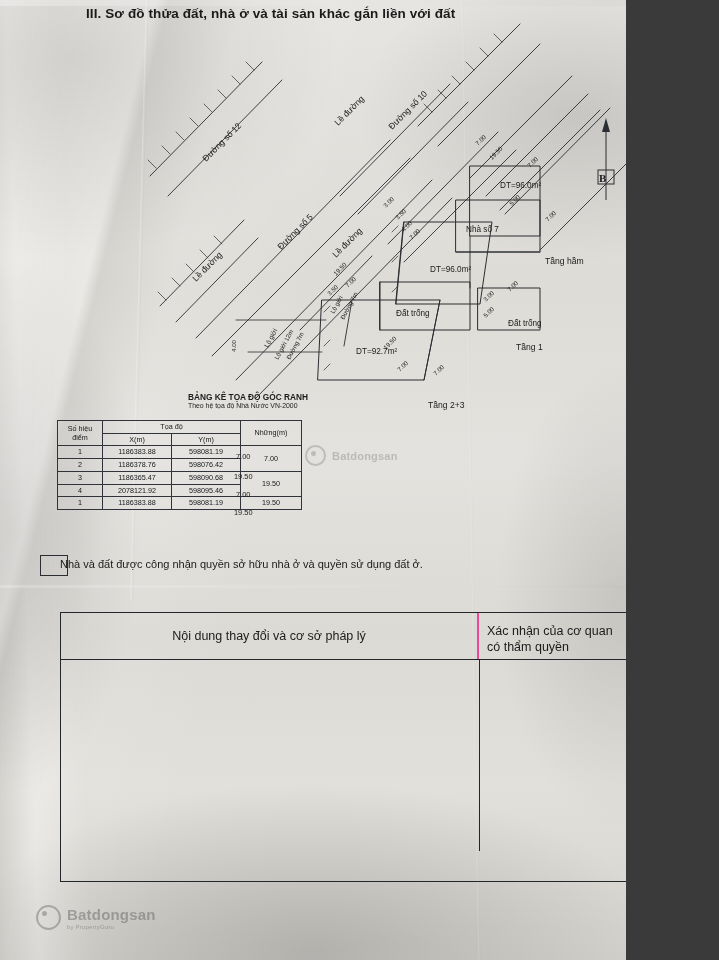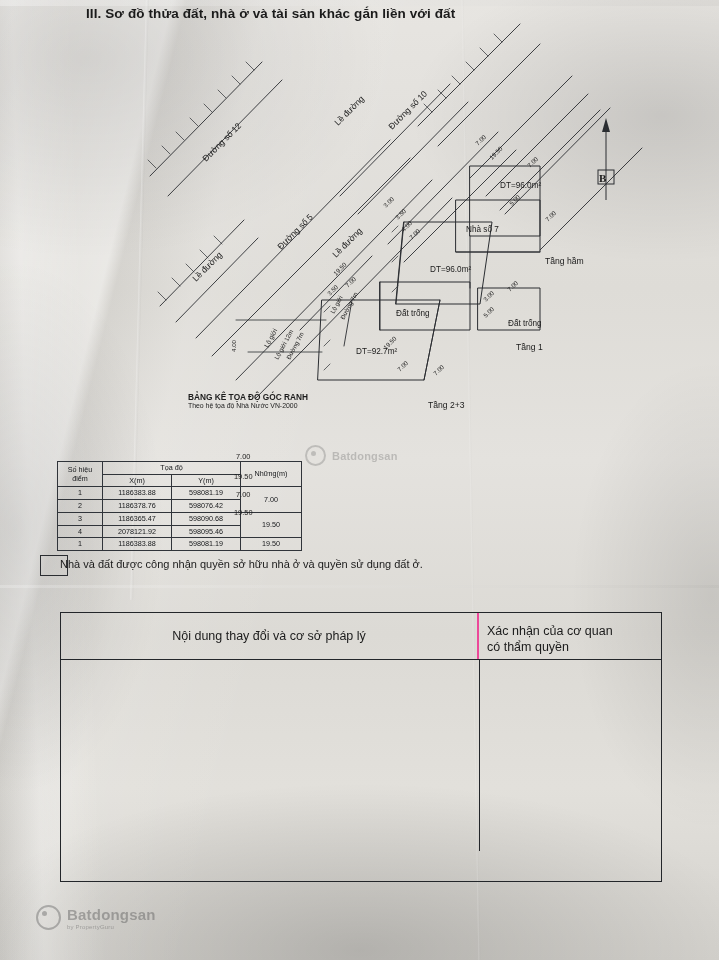--- a/index.html
+++ b/index.html
@@ -2,21 +2,21 @@
 <html><head>
 <meta charset="utf-8">
 <style>
   html, body {
     margin: 0;
     padding: 0;
     background: #3a3a3a;
   }
   #page {
     position: relative;
-    width: 719px;
+    width: 626px;
     height: 960px;
     overflow: hidden;
     background: #fde047;
     font-family: "Liberation Sans", sans-serif;
     color: #1b1b1b;
   }
   
   #paper {
     position: absolute;
     inset: 0;
@@ -75,21 +75,20 @@
     font-weight: normal;
     font-size: 6.9px;
     display: block;
   }
   table.coords {
     position: absolute;
     left: 57px; top: 420px;
     border-collapse: collapse;
     font-size: 7.2px;
     color: #15171a;
-    margin-top: 41px;
   }
   table.coords td, table.coords th {
     border: 1px solid #30343a;
     padding: 1px 3px;
     text-align: center;
     font-weight: normal;
     line-height: 1.35;
     background: transparent;
   }
   table.coords th { font-size: 7.2px; }

